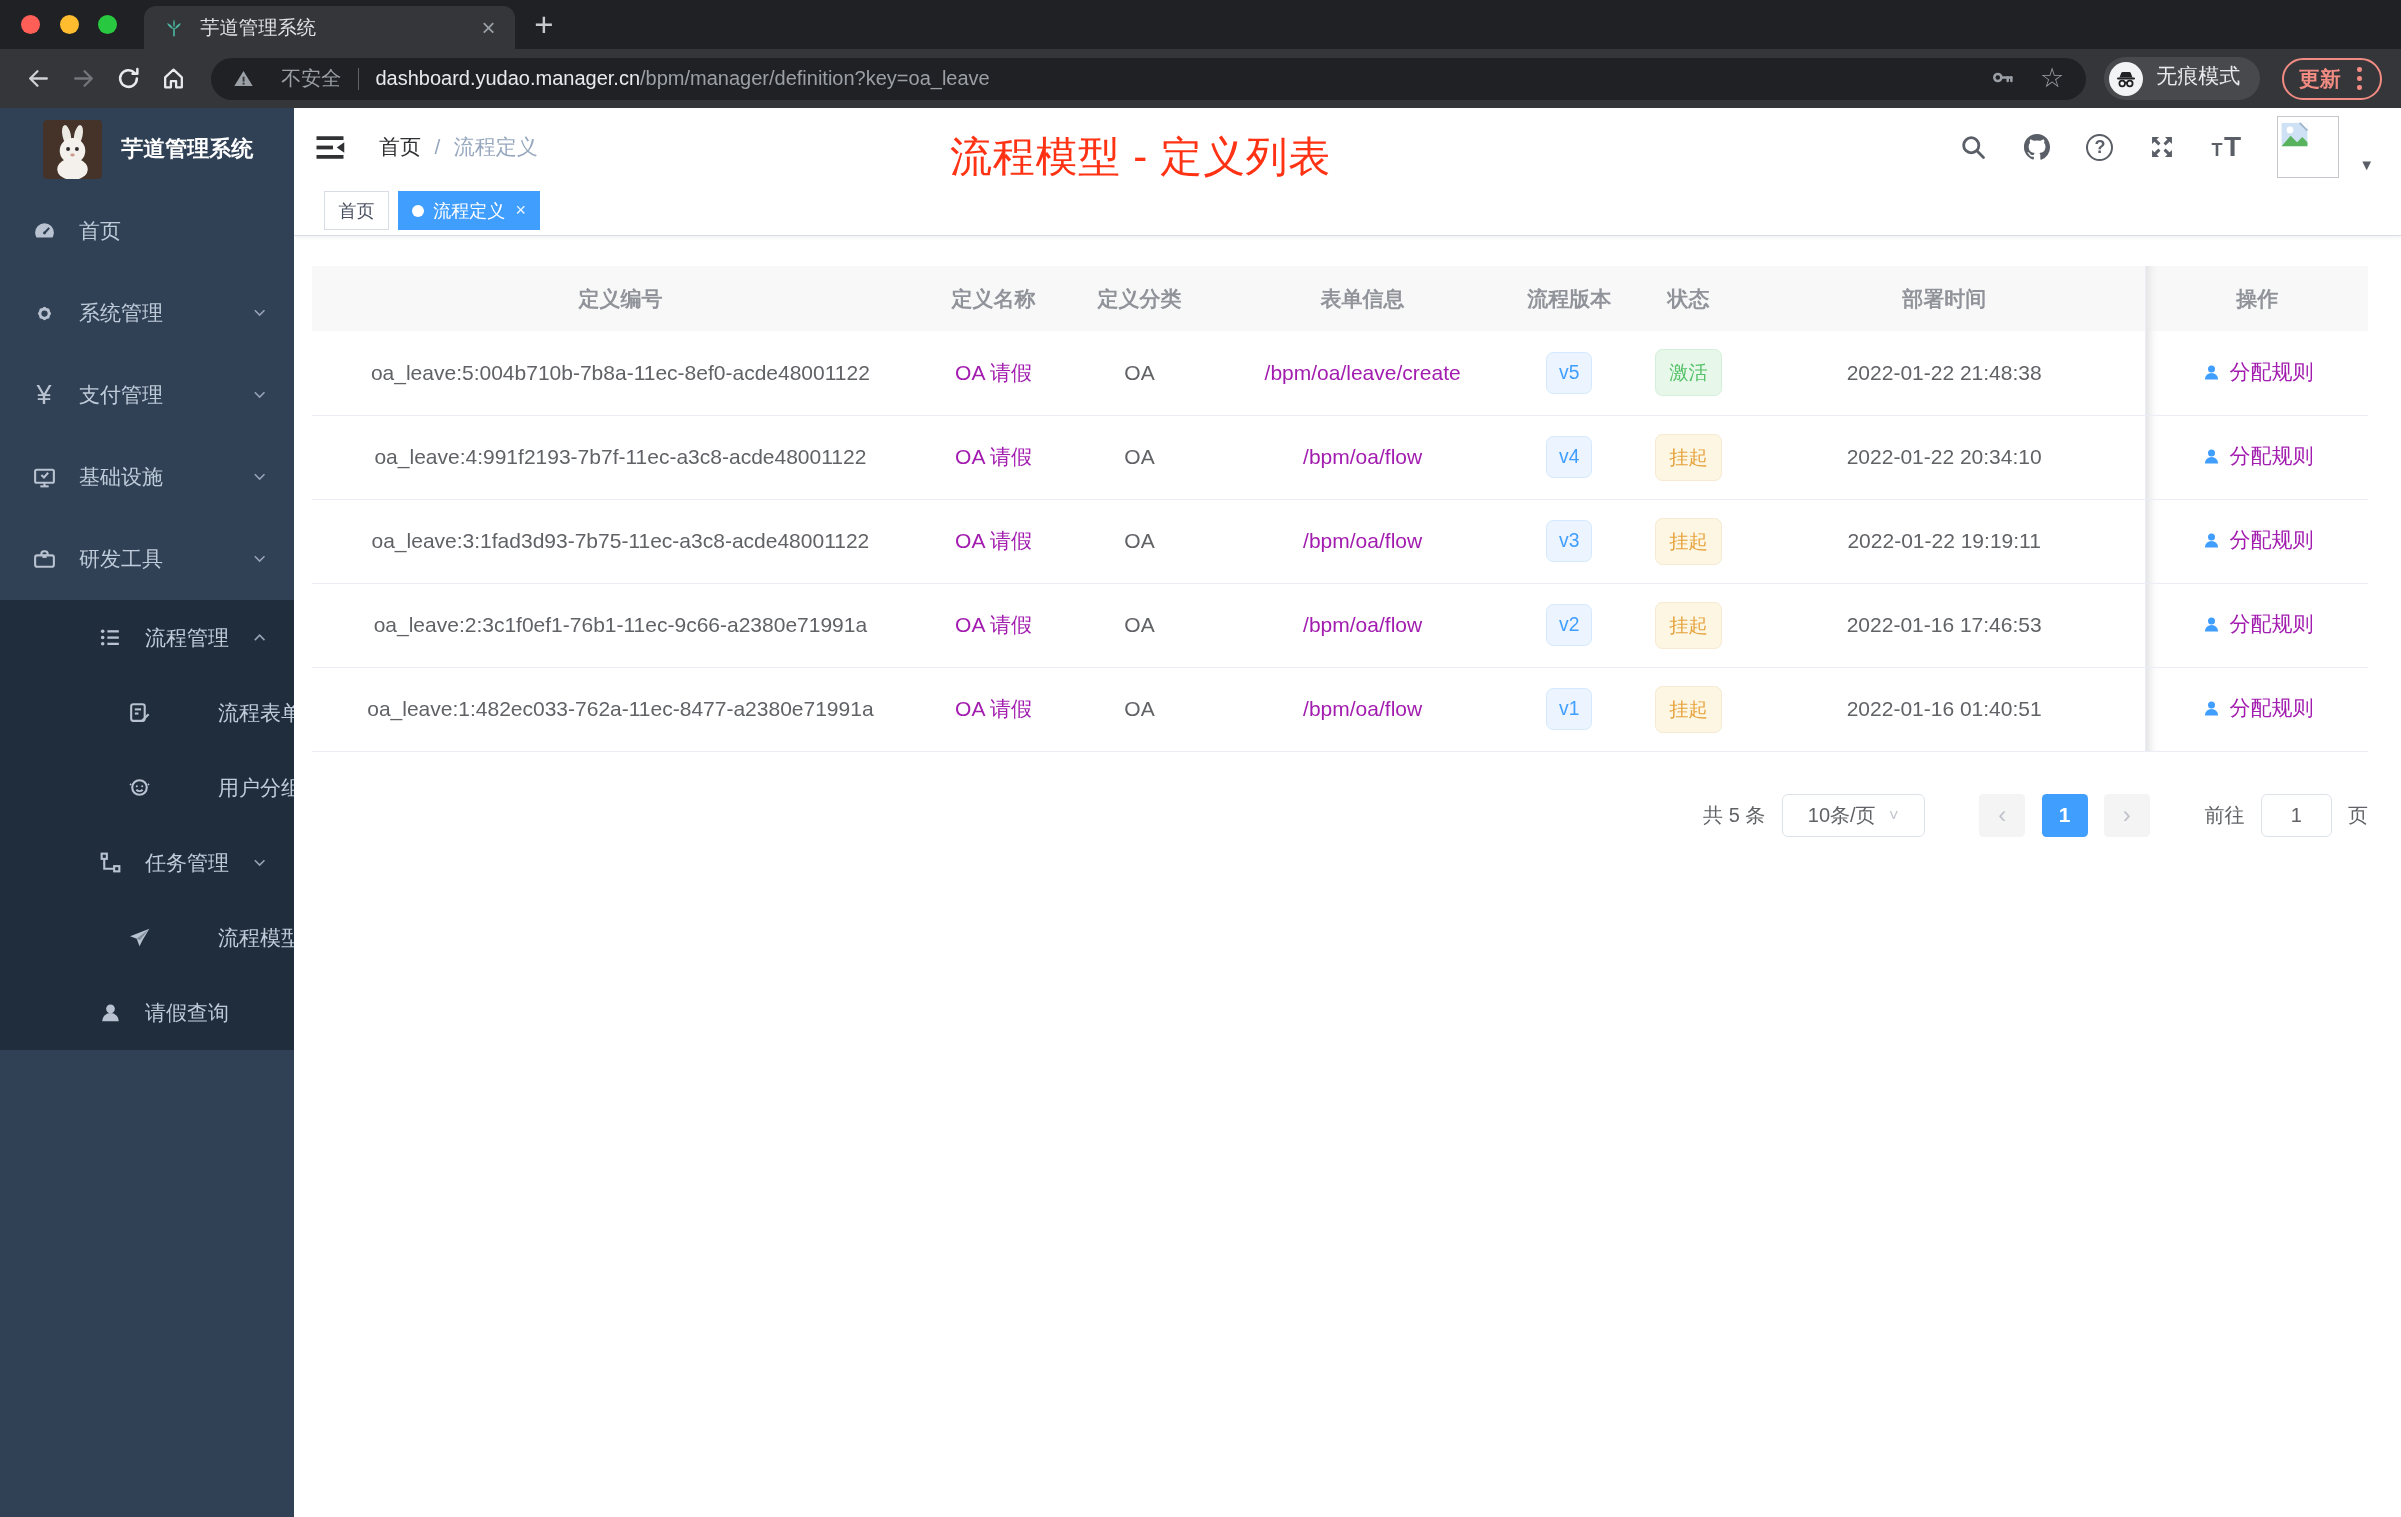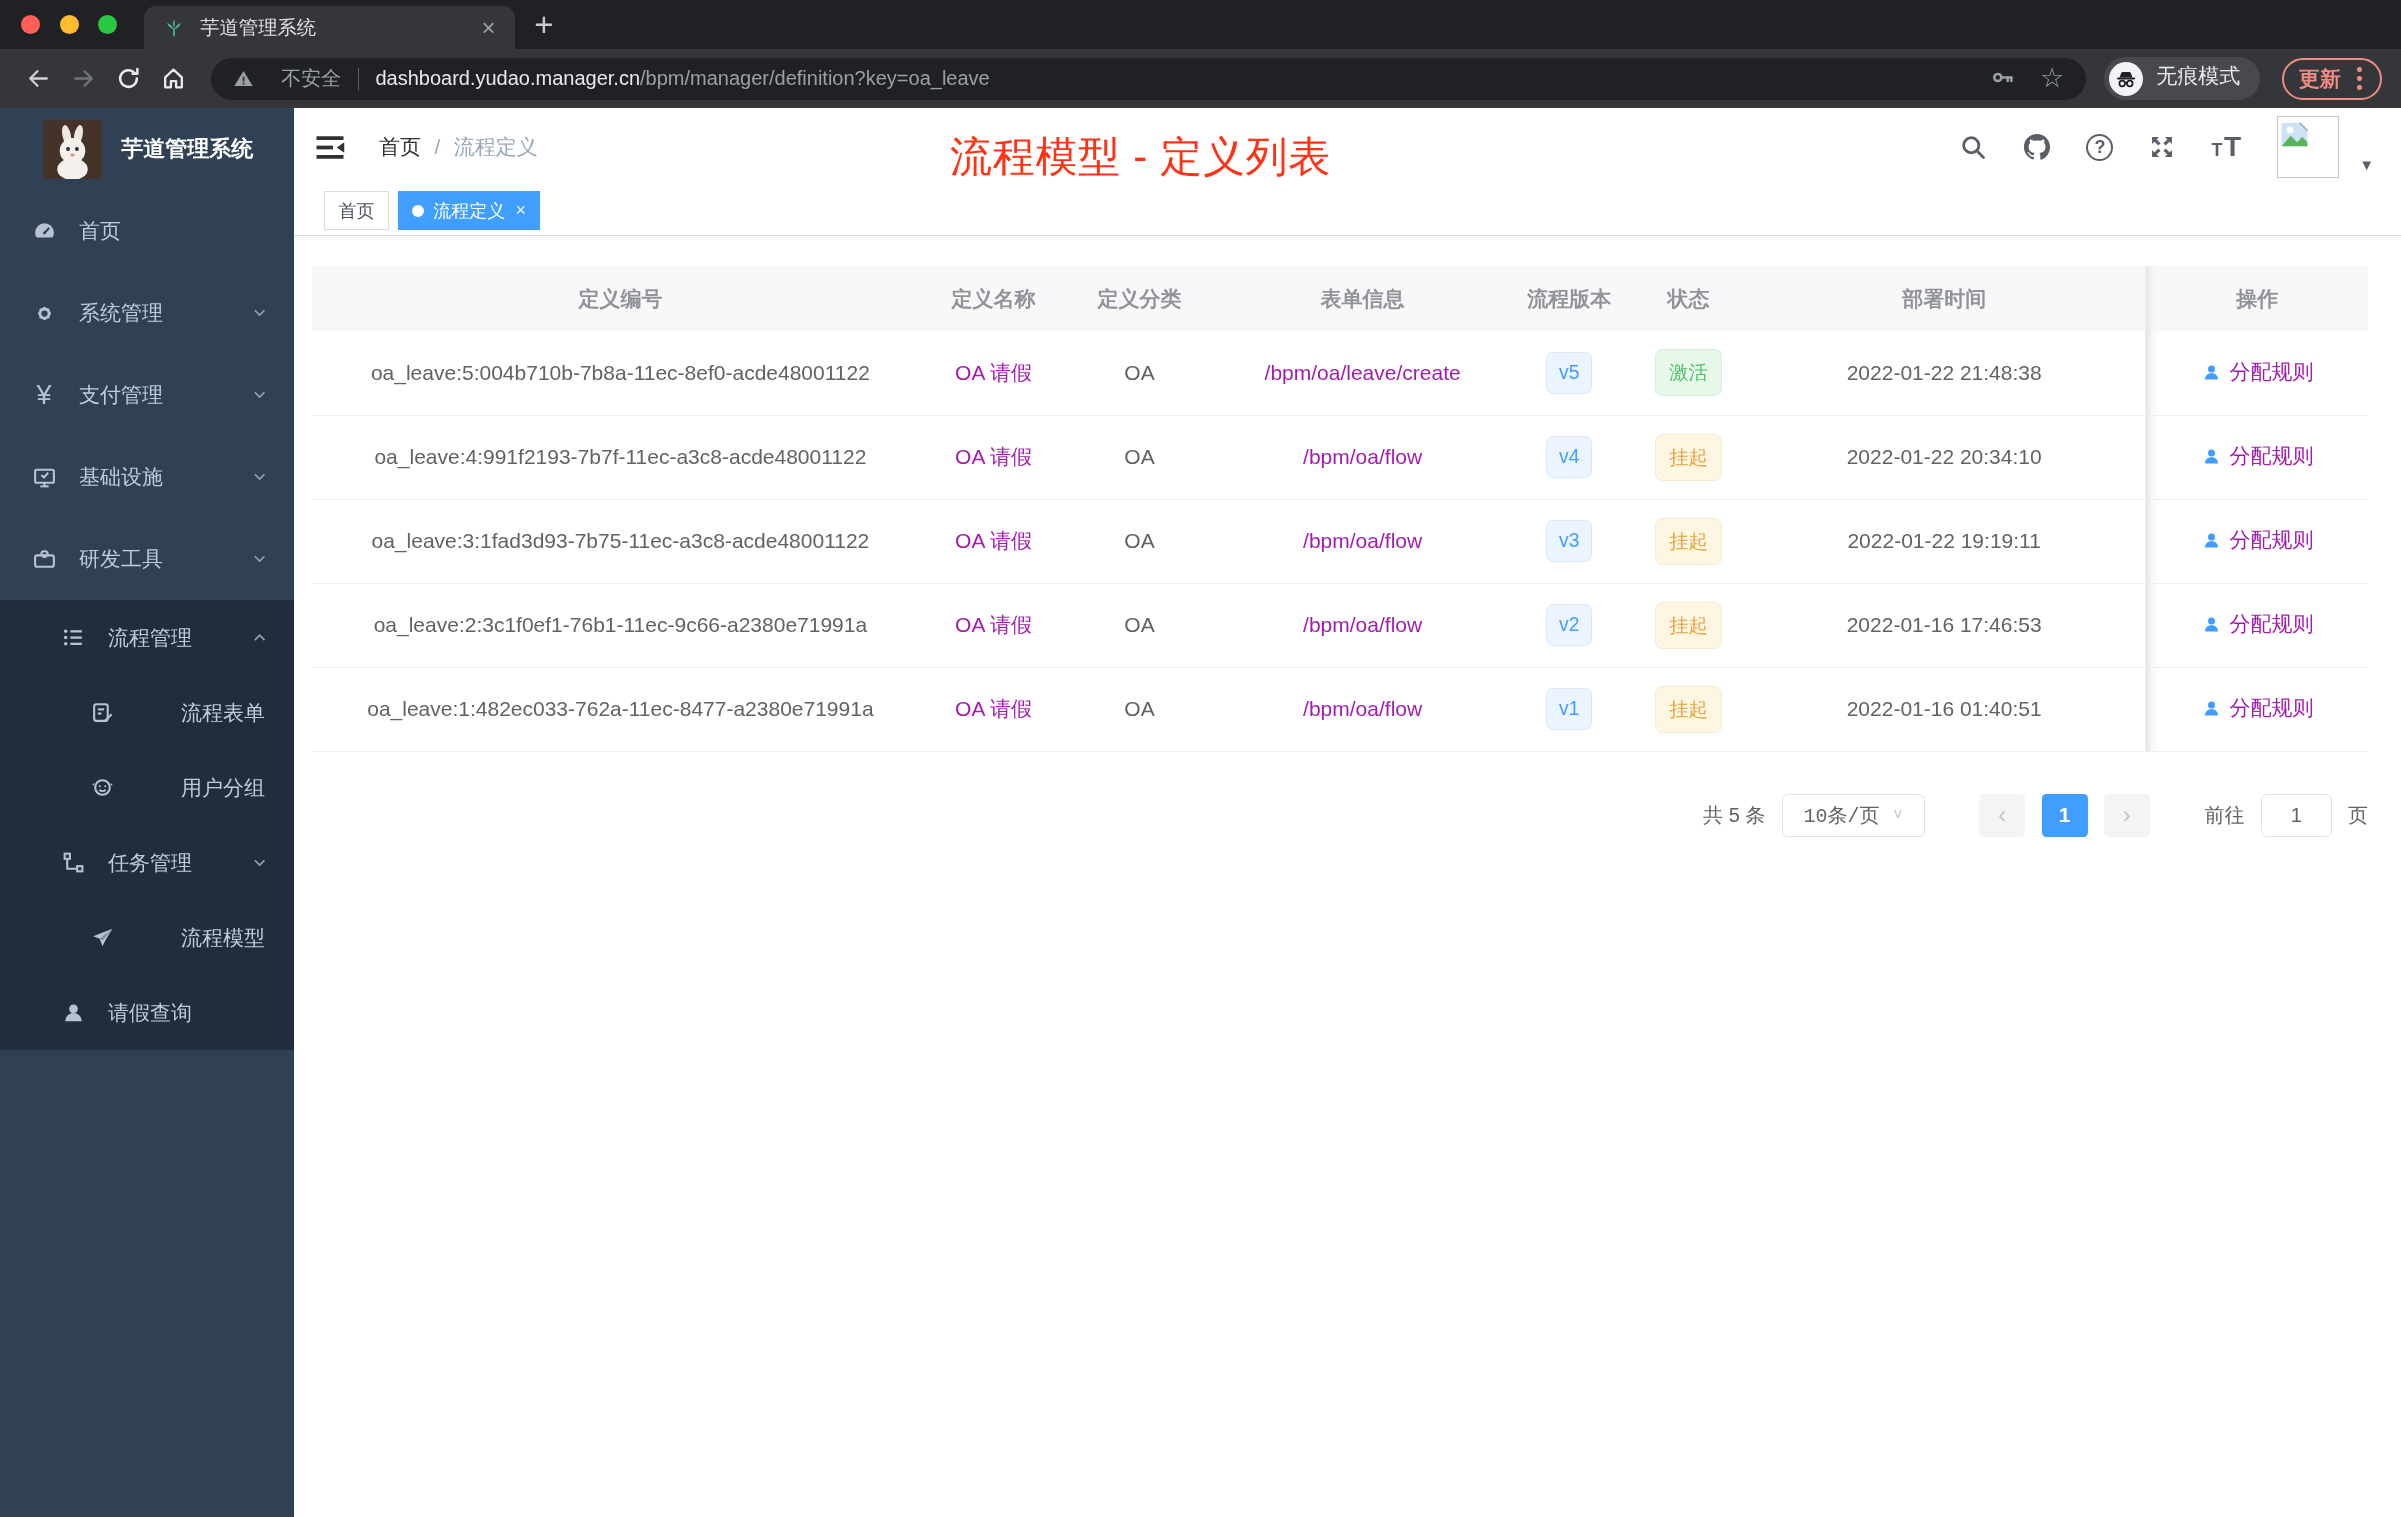--- a/index.html
+++ b/index.html
@@ -45,21 +45,21 @@
   .logo-row { height:82px; display:flex; align-items:center; padding-left:43px; }
   .logo-img { width:59px; height:59px; border-radius:4.5px; background:#43322b; overflow:hidden; flex:none; }
   .logo-img svg { width:100%; height:100%; }
   .logo-title { color:#fff; font-size:22px; font-weight:bold; margin-left:19.3px; white-space:nowrap; }
   .menu-item { height:82px; display:flex; align-items:center; color:#bfcbd9; font-size:21px; position:relative; padding-left:30px; cursor:pointer; white-space:nowrap; }
   .mi-icon { width:28px; height:28px; margin-right:21px; display:flex; align-items:center; justify-content:center; color:#b9c2d0; flex:none; }
   .mi-icon svg { width:25px; height:25px; }
   .yen-glyph { font-size:27px; color:#b9c2d0; }
   .chev { position:absolute; right:25px; width:19.3px; height:19.3px; color:#97a3b5; }
   .chev svg { width:19.3px; height:19.3px; }
-  .submenu { background:#1f2d3d; }
+  .submenu { background:#1f2d3d;padding-left:37px; }
   .submenu .menu-item { height:75px; }
   .lvl2 { padding-left:59px; }
   .lvl3 { padding-left:88px;gap:44px; }
 
   .main { flex:1; position:relative; background:#fff; overflow:hidden; }
   .navbar { height:78px; display:flex; align-items:center; padding:0 27px 0 21px; background:#fff; }
   .hamburger { width:30px; height:27px; flex:none; }
   .hamburger svg { width:30px; height:27px; }
   .breadcrumb { display:flex; align-items:center; margin-left:34px; font-size:21px; gap:13.4px; }
   .bc-home { color:#303133; }
@@ -91,21 +91,21 @@
   .tag-ver { display:inline-block; min-width:31px; padding:9px 12px; background:#ecf5ff; border:0.7px solid #d4e9fd; border-radius:7.4px; color:#409eff; font-size:19.3px; }
   .tag-status { display:inline-block; padding:9px 13.4px; border-radius:7.4px; font-size:19.3px; }
   .st-success { background:#e7f7ea; color:#54c268; border:0.7px solid #d3efda; }
   .st-warning { background:#fdf6e3; color:#e6a23c; border:0.7px solid #f6ead0; }
   .op-col { border-left:0.7px solid #ebeef5; box-shadow:inset 13.4px 0 12px -12px rgba(0,0,0,0.18); }
   th.op-col { box-shadow:inset 13.4px 0 12px -12px rgba(0,0,0,0.12); }
   .op-link { display:inline-flex; align-items:center; gap:7.4px; }
   .op-link svg { width:21px; height:21px; }
 
   .pager { display:flex; justify-content:flex-end; align-items:center; gap:16.3px; margin-top:42px; font-size:20px; color:#606266; }
-  .size-select { width:143px; height:43px; border:0.7px solid #dde2ea; border-radius:6px; display:flex; align-items:center; justify-content:center; gap:13.4px; color:#606266; background:#fff; cursor:pointer;font-family:Liberation Mono, monospace; }
+  .size-select { width:143px; height:43px; border:0.7px solid #dde2ea; border-radius:6px; display:flex; align-items:center; justify-content:center; gap:13.4px; color:#606266; background:#fff; cursor:pointer; }
   .sel-chev { color:#c0c4cc; font-size:16.3px; }
   .pg-btn { width:46px; height:43px; background:#f4f4f5; border-radius:4.5px; display:flex; align-items:center; justify-content:center; color:#bfc3c9; font-size:24px; cursor:pointer; }
   .pg-cur { width:46px; height:43px; background:#409eff; border-radius:4.5px; display:flex; align-items:center; justify-content:center; color:#fff; font-size:21px; font-weight:bold; }
   .goto-input { width:71px; height:43px; border:0.7px solid #dde2ea; border-radius:6px; text-align:center; font-size:20px; color:#606266; font-family:inherit; }
   .pg-gap { width:22px; }
 </style>
 </head>
 <body>
 
 <div class="screen">

